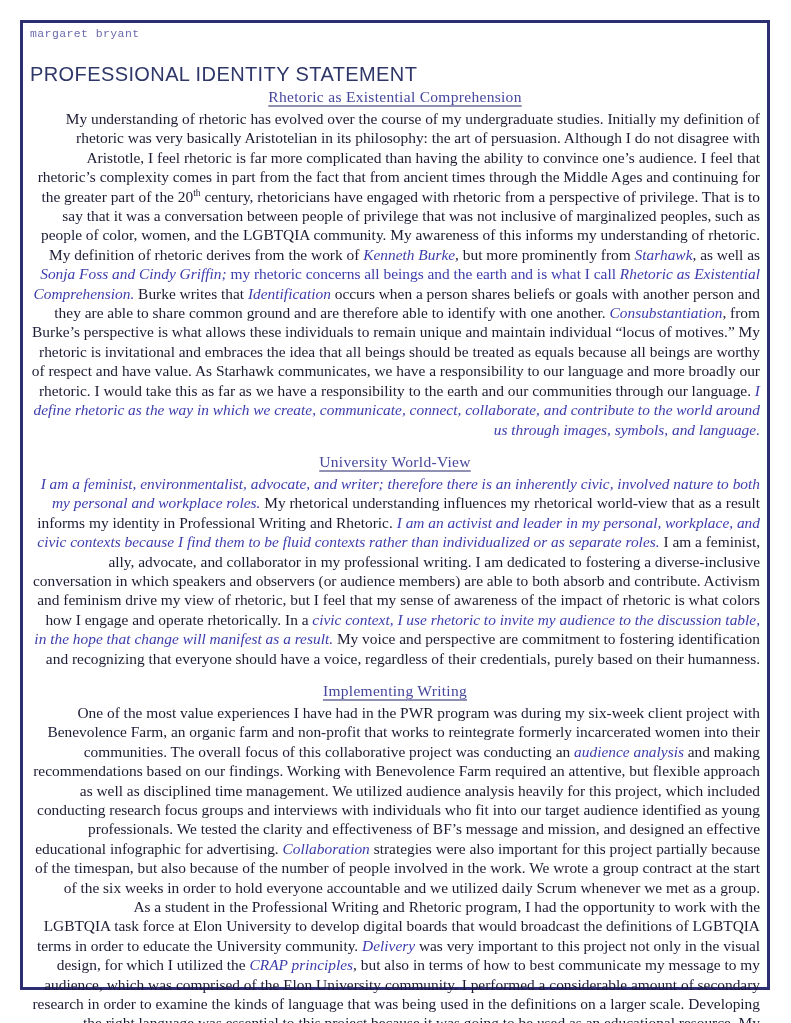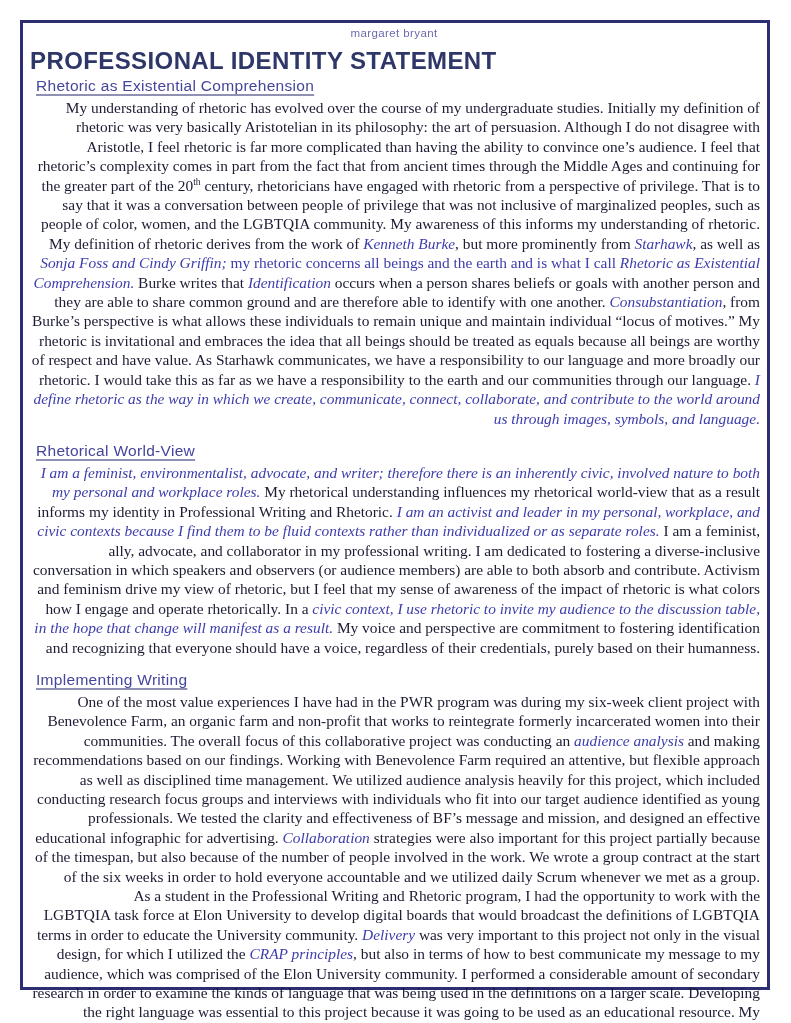--- a/index.html
+++ b/index.html
@@ -16,46 +16,47 @@
   body{font-family:"Liberation Serif", serif;}
   .page-frame{
     position:absolute;
     left:20px; top:20px;
     width:750px; height:970px;
     border:3px solid var(--border);
     padding:3px 7px 6px 7px;
     background:#ffffff;
   }
   .author{
-    font-family:Liberation Sans, sans-serif;
+    font-family:Liberation Mono, monospace;
     font-size:11.5px;
     letter-spacing:.4px;
     color:var(--author);
-    text-align:center;
+    text-align:left;
     margin:1px 2px 0 0;
   }
   .doc-title{
     font-family:"Liberation Sans", sans-serif;
-    font-weight:bold;
-    font-size:24px;
+    font-weight:normal;
+    font-size:20px;
     letter-spacing:.4px;
     color:var(--title);
-    margin:8px 0 1px 0;
+    margin:23px 0 1px 0;
   }
   .sec-heading{
-    font-family:Liberation Sans, sans-serif;
+    font-family:Liberation Serif, serif;
     font-weight:normal;
     font-size:15.5px;
     letter-spacing:.3px;
     color:var(--heading);
     text-decoration:underline;
     text-decoration-color:var(--underline);
     text-decoration-thickness:1.5px;
     text-underline-offset:3px;
-    margin:14px 0 3px 6px;
+    margin:14px 0 3px 0;
+    text-align:center;
   }
   section:first-child .sec-heading{margin-top:2px;}
   .body-par{
     font-size:15.4px;
     line-height:19.4px;
     color:var(--body-text);
     text-align:right;
   }
   .body-par.indent{text-indent:48px;}
   .run-p{color:var(--body-text);}
@@ -70,21 +71,21 @@
   <header>
     <div class="author">margaret bryant</div>
     <h1 class="doc-title">PROFESSIONAL IDENTITY STATEMENT</h1>
   </header>
   <div>
       <section>
         <h2 class="sec-heading">Rhetoric as Existential Comprehension</h2>
         <p class="body-par"><span class="run-p">My understanding of rhetoric has evolved over the course of my undergraduate studies. Initially my definition of rhetoric was very basically Aristotelian in its philosophy: the art of persuasion. Although I do not disagree with Aristotle, I feel rhetoric is far more complicated than having the ability to convince one’s audience. I feel that rhetoric’s complexity comes in part from the fact that from ancient times through the Middle Ages and continuing for the greater part of the 20</span><sup class="run-sup">th</sup><span class="run-p"> century, rhetoricians have engaged with rhetoric from a perspective of privilege. That is to say that it was a conversation between people of privilege that was not inclusive of marginalized peoples, such as people of color, women, and the LGBTQIA community. My awareness of this informs my understanding of rhetoric. My definition of rhetoric derives from the work of </span><span class="run-ai">Kenneth Burke</span><span class="run-p">, but more prominently from </span><span class="run-ai">Starhawk</span><span class="run-p">, as well as </span><span class="run-ai">Sonja Foss and Cindy Griffin;</span><span class="run-a"> my rhetoric concerns all beings and the earth and is what I call </span><span class="run-ai">Rhetoric as Existential Comprehension.</span><span class="run-p"> Burke writes that </span><span class="run-ai">Identification</span><span class="run-p"> occurs when a person shares beliefs or goals with another person and they are able to share common ground and are therefore able to identify with one another. </span><span class="run-ai">Consubstantiation</span><span class="run-p">, from Burke’s perspective is what allows these individuals to remain unique and maintain individual “locus of motives.” My rhetoric is invitational and embraces the idea that all beings should be treated as equals because all beings are worthy of respect and have value. As Starhawk communicates, we have a responsibility to our language and more broadly our rhetoric. I would take this as far as we have a responsibility to the earth and our communities through our language. </span><span class="run-ai">I define rhetoric as the way in which we create, communicate, connect, collaborate, and contribute to the world around us through images, symbols, and language.</span></p>
       </section>
       <section>
-        <h2 class="sec-heading">Rhetorical World-View</h2>
+        <h2 class="sec-heading">University World-View</h2>
         <p class="body-par"><span class="run-ai">I am a feminist, environmentalist, advocate, and writer; therefore there is an inherently civic, involved nature to both my personal and workplace roles.</span><span class="run-p"> My rhetorical understanding influences my rhetorical world-view that as a result informs my identity in Professional Writing and Rhetoric. </span><span class="run-ai">I am an activist and leader in my personal, workplace, and civic contexts because I find them to be fluid contexts rather than individualized or as separate roles.</span><span class="run-p"> I am a feminist, ally, advocate, and collaborator in my professional writing.  I am dedicated to fostering a diverse-inclusive conversation in which speakers and observers (or audience members) are able to both absorb and contribute. Activism and feminism drive my view of rhetoric, but I feel that my sense of awareness of the impact of rhetoric is what colors how I engage and operate rhetorically. In a </span><span class="run-ai">civic context, I use rhetoric to invite my audience to the discussion table, in the hope that change will manifest as a result.</span><span class="run-p"> My voice and perspective are commitment to fostering identification and recognizing that everyone should have a voice, regardless of their credentials, purely based on their humanness.</span></p>
       </section>
       <section>
         <h2 class="sec-heading">Implementing Writing</h2>
         <p class="body-par"><span class="run-p">One of the most value experiences I have had in the PWR program was during my six-week client project with Benevolence Farm, an organic farm and non-profit that works to reintegrate formerly incarcerated women into their communities. The overall focus of this collaborative project was conducting an </span><span class="run-ai">audience analysis</span><span class="run-p"> and making recommendations based on our findings. Working with Benevolence Farm required an attentive, but flexible approach as well as disciplined time management. We utilized audience analysis heavily for this project, which included conducting research focus groups and interviews with individuals who fit into our target audience identified as young professionals. We tested the clarity and effectiveness of BF’s message and mission, and designed an effective educational infographic for advertising. </span><span class="run-ai">Collaboration</span><span class="run-p"> strategies were also important for this project partially because of the timespan, but also because of the number of people involved in the work. We wrote a group contract at the start of the six weeks in order to hold everyone accountable and we utilized daily Scrum whenever we met as a group.</span></p>
         <p class="body-par indent"><span class="run-p">As a student in the Professional Writing and Rhetoric program, I had the opportunity to work with the LGBTQIA task force at Elon University to develop digital boards that would broadcast the definitions of LGBTQIA terms in order to educate the University community. </span><span class="run-ai">Delivery</span><span class="run-p"> was very important to this project not only in the visual design, for which I utilized the </span><span class="run-ai">CRAP principles</span><span class="run-p">, but also in terms of how to best communicate my message to my audience, which was comprised of the Elon University community. I performed a considerable amount of secondary research in order to examine the kinds of language that was being used in the definitions on a larger scale. Developing the right language was essential to this project because it was going to be used as an educational resource. My understanding of the </span><span class="run-ai">translation view</span><span class="run-p"> of rhetoric is that the effectiveness of the sender’s message or argument has a direct impact on the receiver or audience. There is a power dynamic of sorts and the sender must be aware of the fact that communication can lead to understanding or misunderstanding. In terms of the digital boards, I had to keep in mind that my language choice would effect how my audience would interpret the message.</span></p>
       </section>
     </div>
 </div>
 

